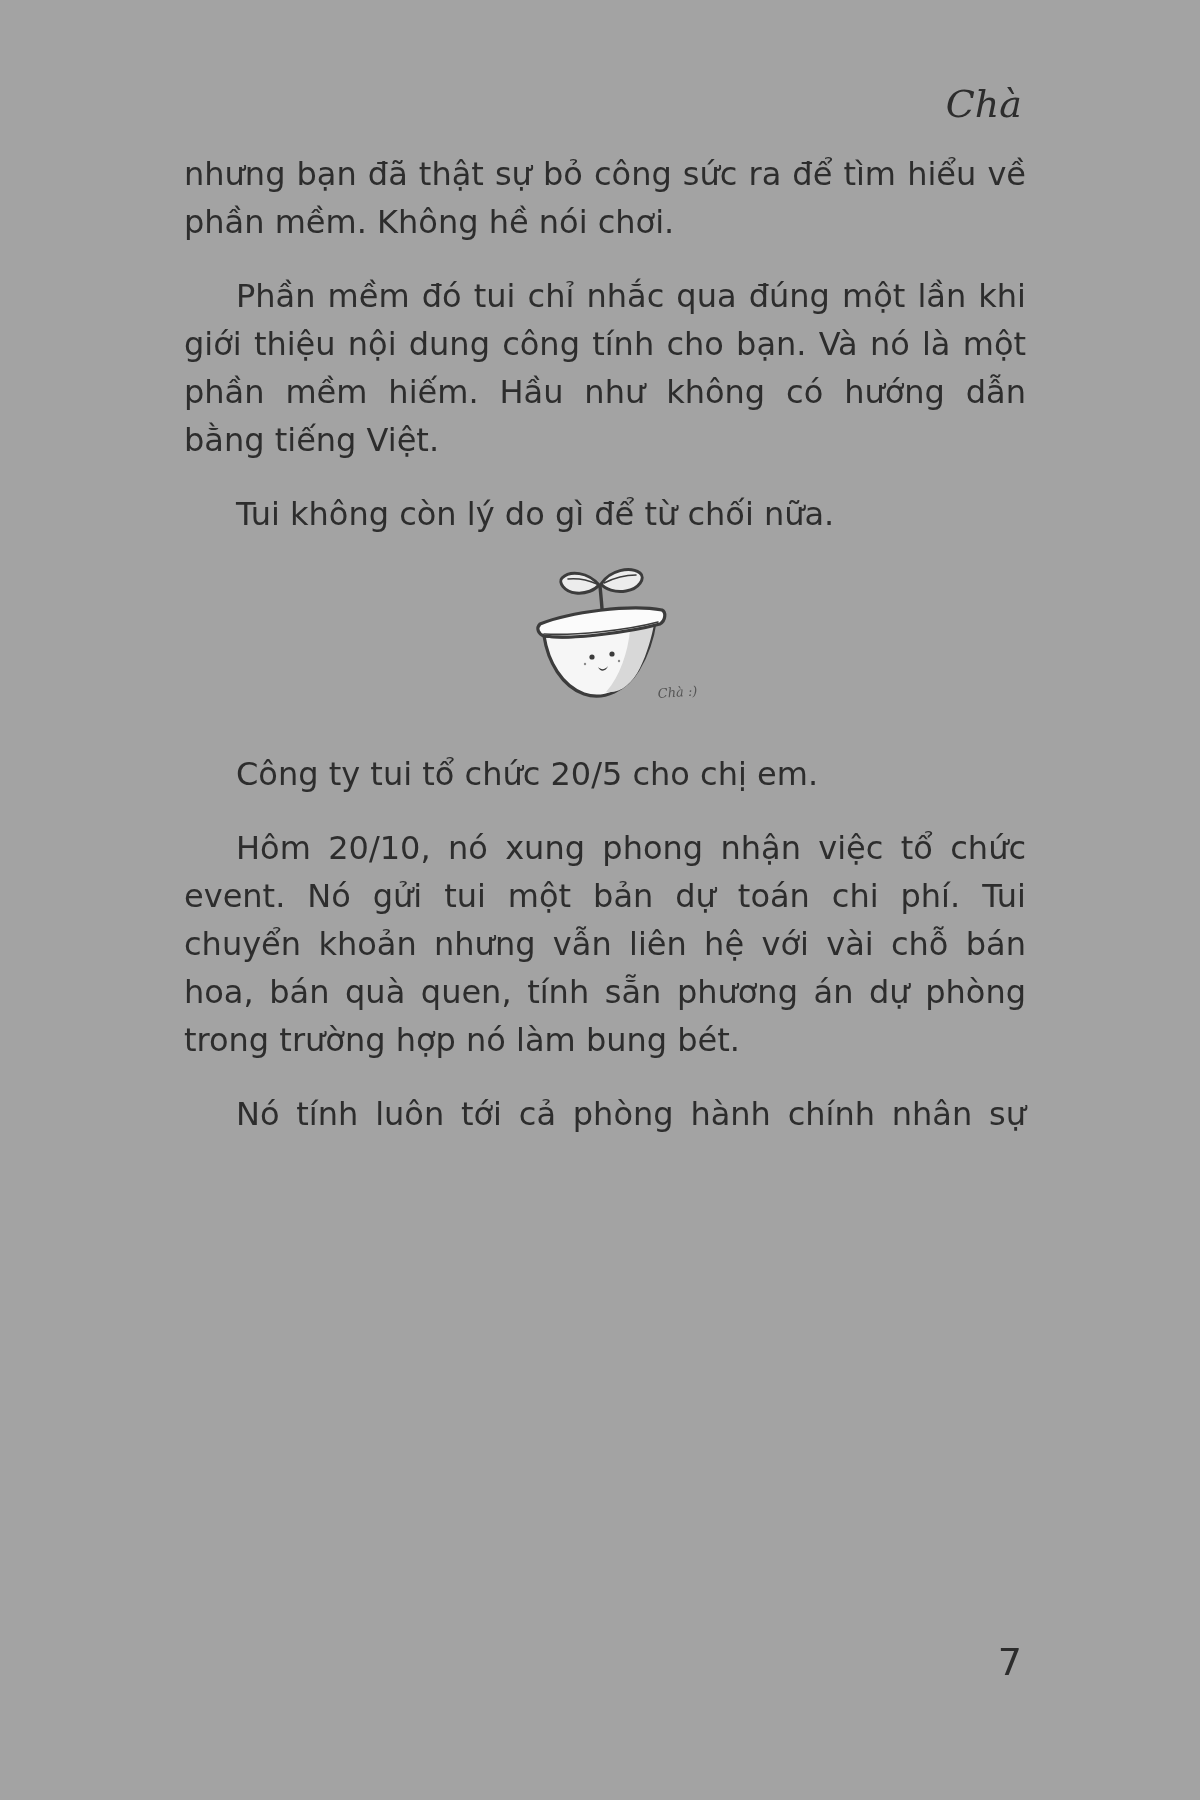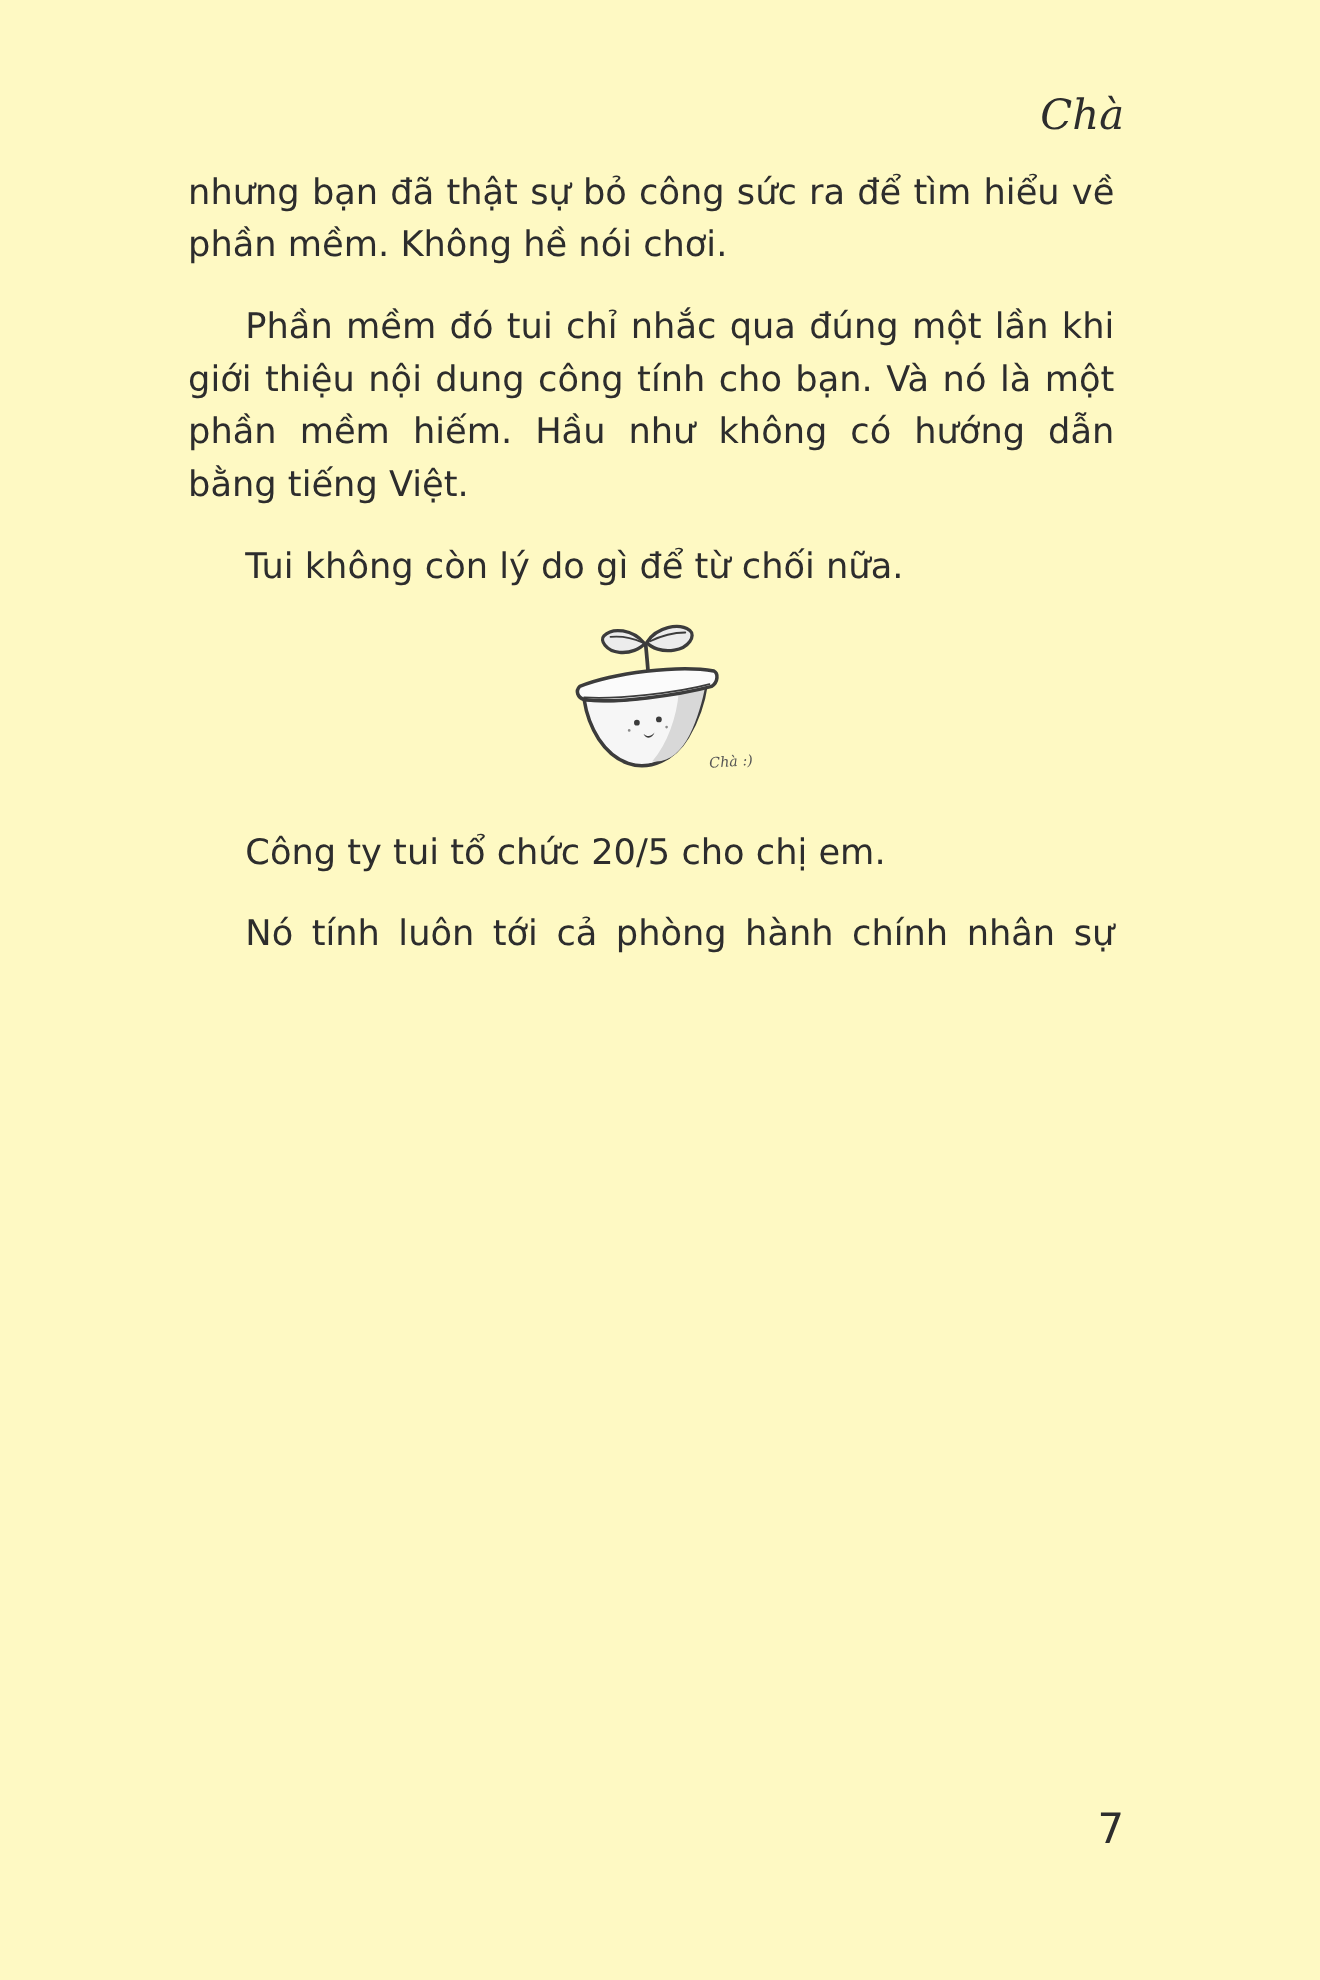--- a/index.html
+++ b/index.html
@@ -4,40 +4,40 @@
 <style>
   html, body {
     margin: 0;
     padding: 0;
     background: #ffffff;
   }
   .page {
     position: relative;
     width: 1200px;
     height: 1800px;
-    background: #fef9c3;
+    background: #a3a3a3;
     overflow: hidden;
     font-family: "DejaVu Sans", sans-serif;
     color: #2d2d2d;
   }
   .running-header {
     position: absolute;
     top: 82px;
     left: 180px;
     width: 842px;
     text-align: right;
     font-family: "DejaVu Serif", serif;
     font-style: italic;
     font-size: 38px;
     color: #2d2d2d;
   }
   .text-block {
     position: absolute;
     top: 150px;
-    left: 171px;
+    left: 184px;
     width: 842px;
   }
   .para {
     margin: 0 0 26px 0;
     font-size: 32px;
     line-height: 48px;
     text-align: justify;
     color: #2d2d2d;
   }
   .para.indent {
@@ -106,20 +106,21 @@
         <circle cx="119" cy="95" r="1.2" fill="#8a8a8a"></circle>
         <path d="M 98 101 C 100 106 106 106 108 100 C 105 104 101 104 98 101 Z" fill="#3c3c3c"></path>
 
         <text x="158" y="132" transform="rotate(-4 158 132)" font-family="DejaVu Serif, serif" font-style="italic" font-size="13" fill="#555555">Chà :)</text>
       </svg>
     </div>
 
     <p class="para indent">Công ty tui tổ chức 20/5 cho chị em.</p>
 
 
+    <p class="para indent">Hôm 20/10, nó xung phong nhận việc tổ chức event. Nó gửi tui một bản dự toán chi phí. Tui chuyển khoản nhưng vẫn liên hệ với vài chỗ bán hoa, bán quà quen, tính sẵn phương án dự phòng trong trường hợp nó làm bung bét.</p>
 
 
     <p class="para indent stretch-last">Nó tính luôn tới cả phòng hành chính nhân sự</p>
 
   </div>
 
   <div class="page-number">7</div>
 
 </div>
 

